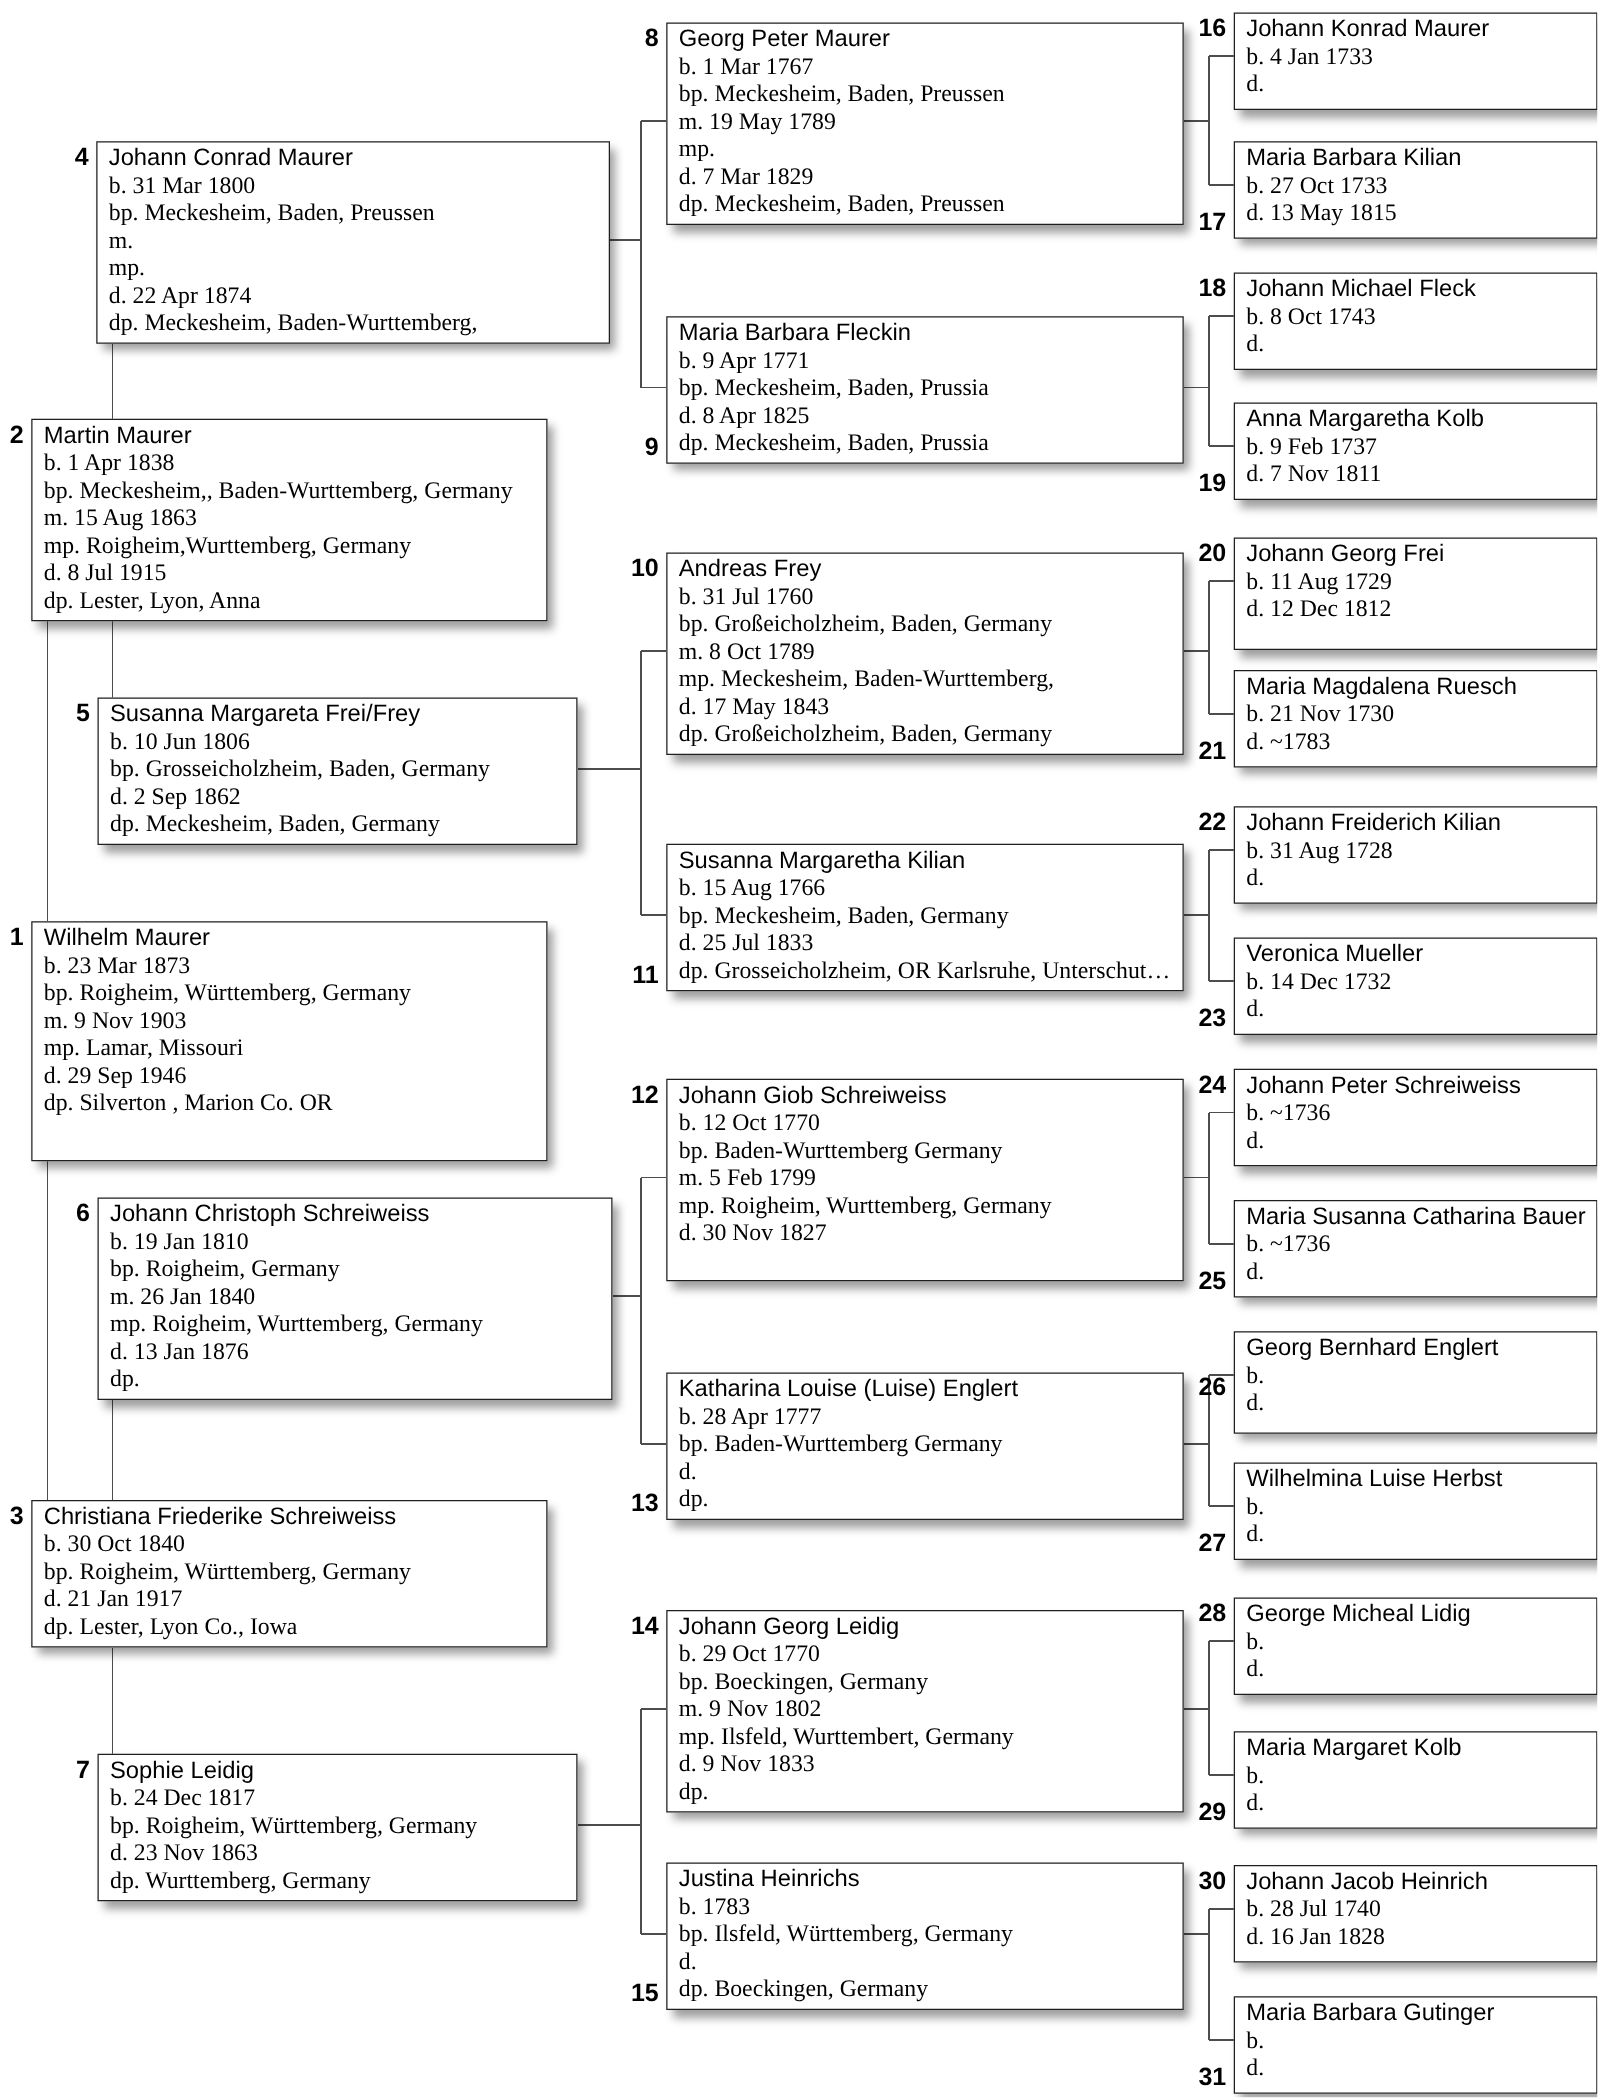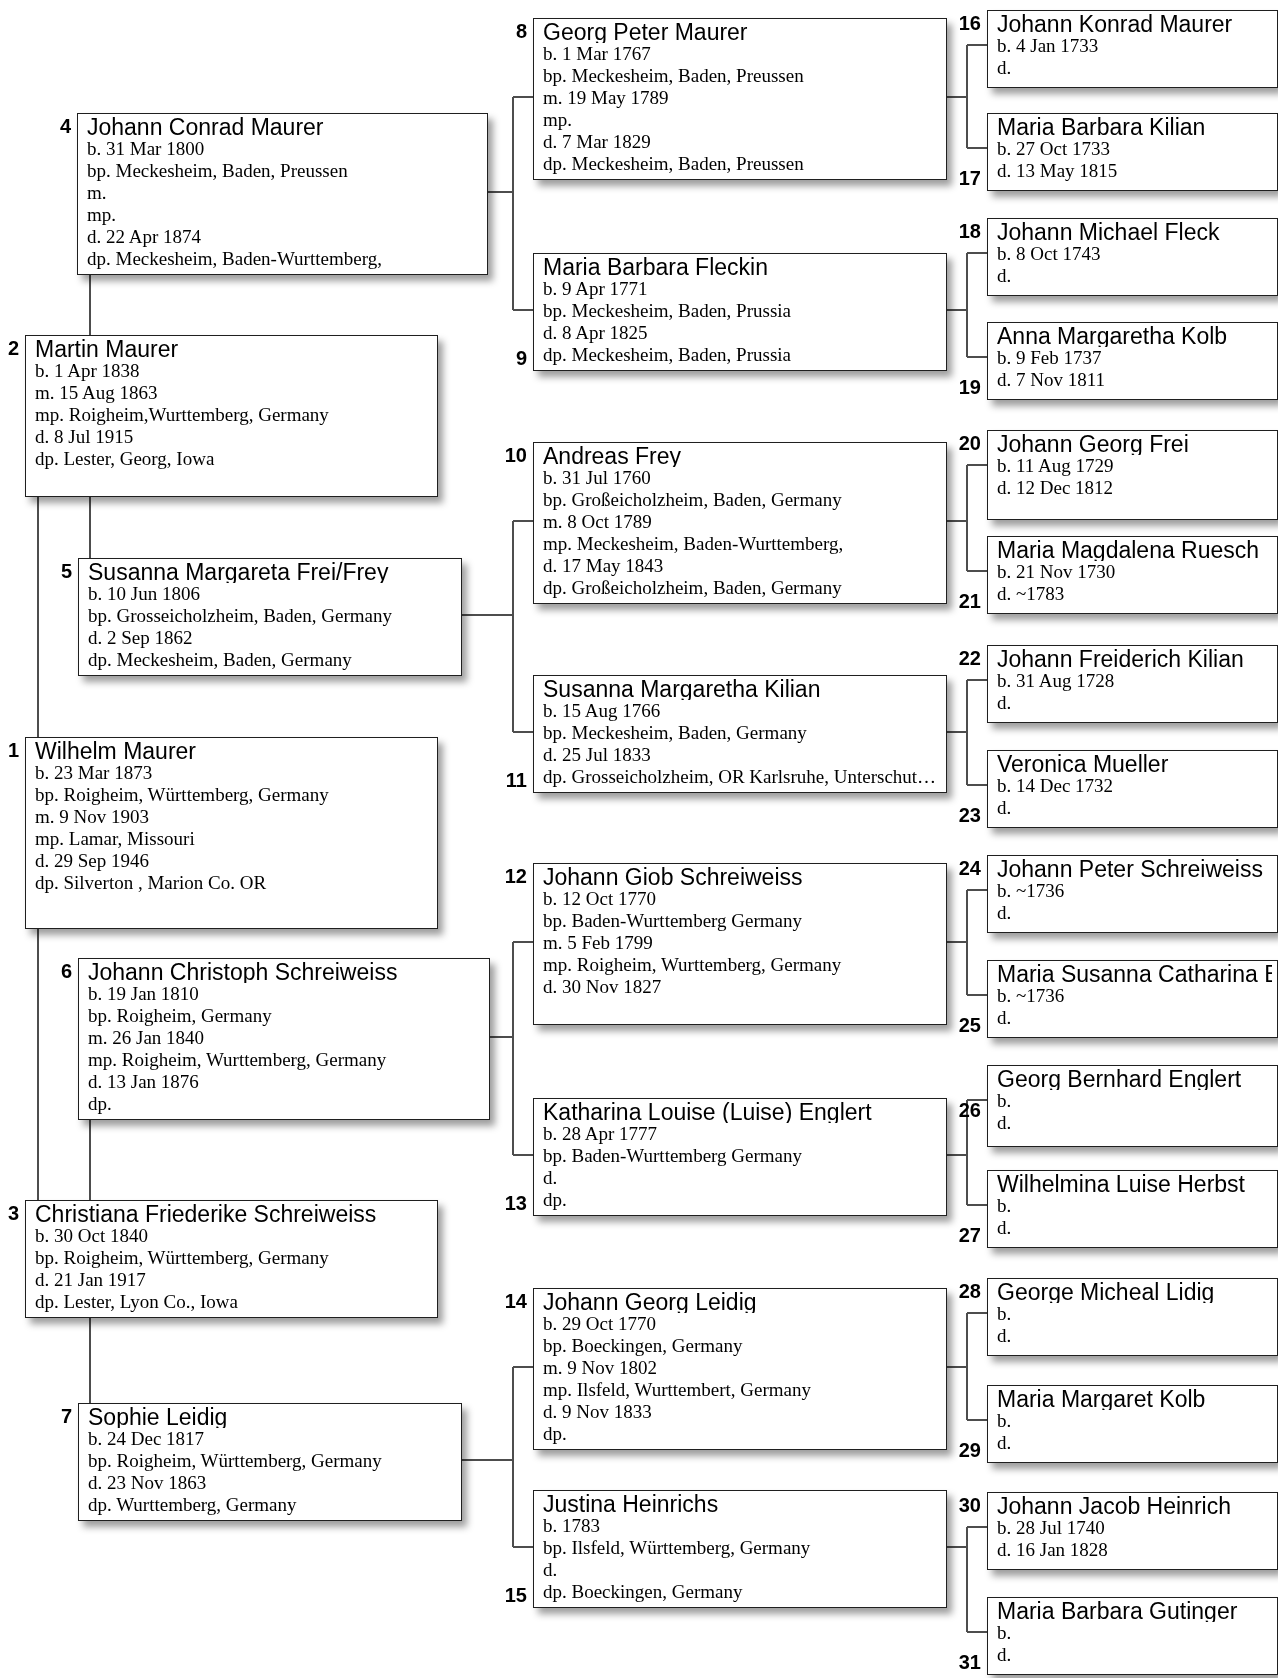--- a/index.html
+++ b/index.html
@@ -15,21 +15,21 @@
     position:absolute;
     z-index:2;
     background:#ffffff;
     border:1px solid #1f1f1f;
     box-shadow:5px 6px 7px rgba(0,0,0,0.38);
     box-sizing:border-box;
     padding:2px 5px 0 9px;
     overflow:hidden;
   }
   .person-name{
-    font-size:23px;
+    font-size:19px;
     line-height:22px;
     color:#000;
     white-space:nowrap;
     overflow:hidden;
   }
   .person-detail{
     font-family:"Liberation Serif",serif;
     font-size:19px;
     line-height:22px;
     color:#000;
@@ -113,24 +113,25 @@
       <div class="person-detail">bp. Roigheim, Württemberg, Germany</div>
       <div class="person-detail">m. 9 Nov 1903</div>
       <div class="person-detail">mp. Lamar, Missouri</div>
       <div class="person-detail">d. 29 Sep 1946</div>
       <div class="person-detail">dp. Silverton , Marion Co. OR</div>
     </div>
     <div class="person-number" style="left: -25px; top: 738px;">1</div>
     <div class="person-box" style="left: 25px; top: 335px; width: 413px; height: 162px;">
       <div class="person-name">Martin Maurer</div>
       <div class="person-detail">b. 1 Apr 1838</div>
+      <div class="person-detail">bp. Meckesheim,, Baden-Wurttemberg, Germany</div>
       <div class="person-detail">m. 15 Aug 1863</div>
       <div class="person-detail">mp. Roigheim,Wurttemberg, Germany</div>
       <div class="person-detail">d. 8 Jul 1915</div>
-      <div class="person-detail">dp. Lester, Georg, Iowa</div>
+      <div class="person-detail">dp. Lester, Lyon, Anna</div>
     </div>
     <div class="person-number" style="left: -25px; top: 336px;">2</div>
     <div class="person-box" style="left: 25px; top: 1200px; width: 413px; height: 118px;">
       <div class="person-name">Christiana Friederike Schreiweiss</div>
       <div class="person-detail">b. 30 Oct 1840</div>
       <div class="person-detail">bp.  Roigheim, Württemberg, Germany</div>
       <div class="person-detail">d. 21 Jan 1917</div>
       <div class="person-detail">dp. Lester, Lyon Co., Iowa</div>
     </div>
     <div class="person-number" style="left: -25px; top: 1201px;">3</div>

